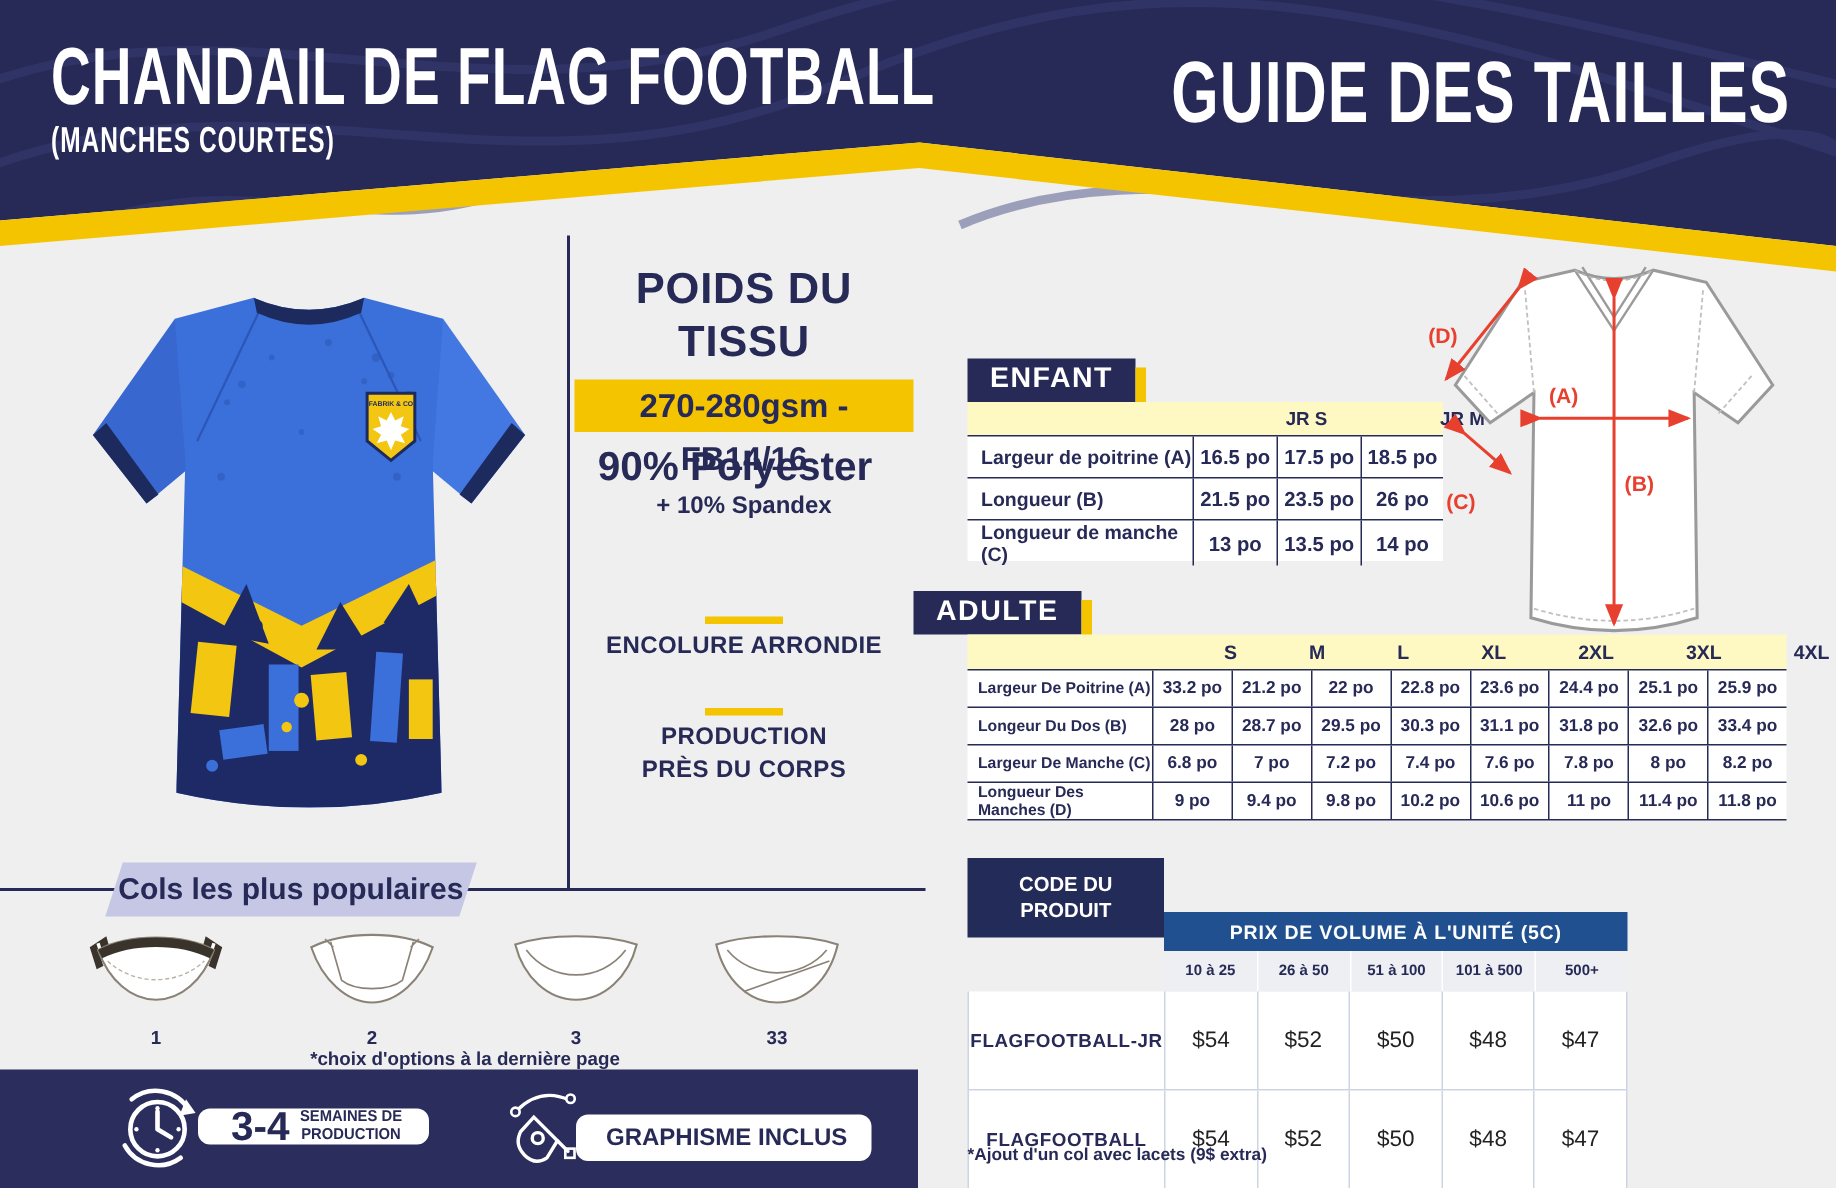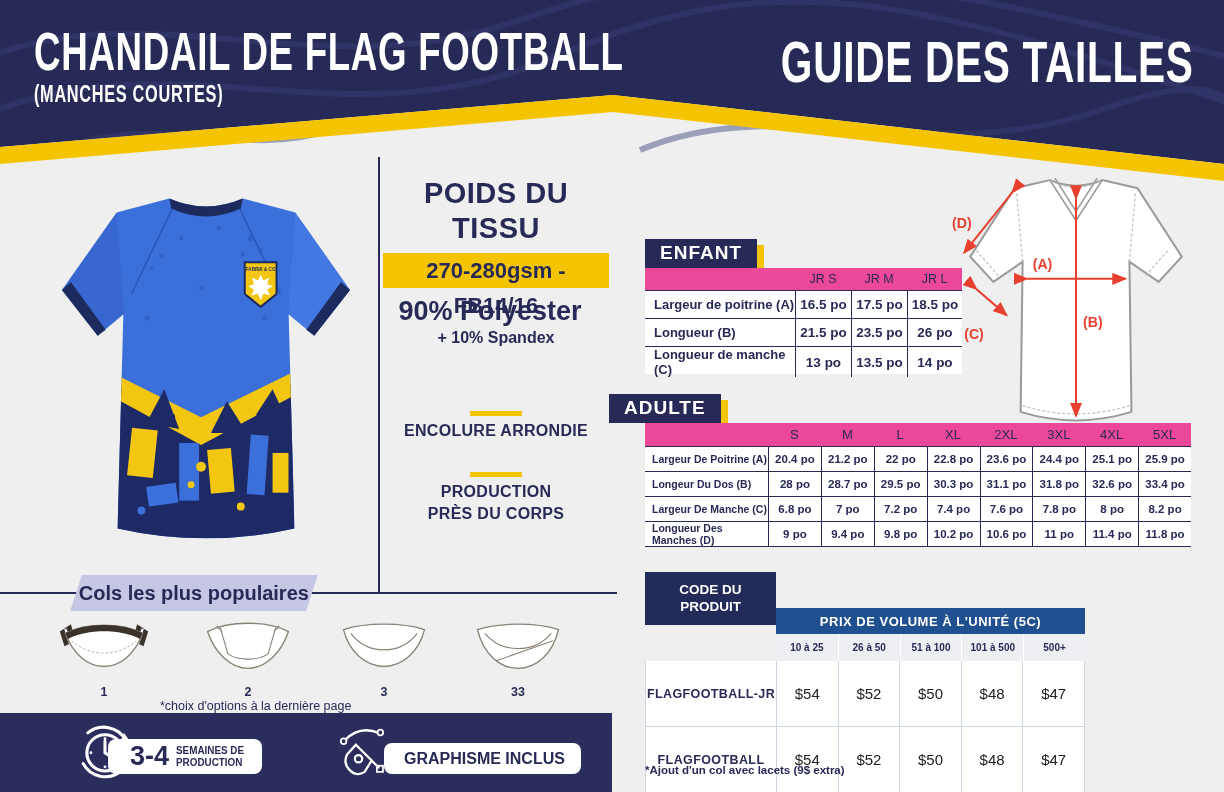--- a/index.html
+++ b/index.html
@@ -24,21 +24,21 @@
            font-size:22px;font-weight:bold;}
   .f-poly{position:absolute;left:0;right:12px;top:126px;font-size:27px;font-weight:600;}
   .f-spandex{position:absolute;left:0;right:0;top:159px;font-size:16px;font-weight:bold;}
   .f-dash{position:absolute;left:87px;width:52px;height:5px;background:#f5c400;}
   .f-feat{position:absolute;left:0;right:0;font-size:16px;font-weight:bold;letter-spacing:.3px;line-height:1.35;}
   
   .badge{position:absolute;background:#272a56;color:#fff;font-size:19px;font-weight:bold;
          letter-spacing:1px;padding:3px 15px 4px 15px;}
   .badge::after{content:'';position:absolute;right:-7px;top:6px;width:7px;height:100%;background:#f5c400;}
   .tbl{position:absolute;}
-  .tbl .thead{display:grid;align-items:center;background:#ec4899;font-weight:normal;}
+  .tbl .thead{display:grid;align-items:center;background:#fef9c3;font-weight:bold;gap:48px;}
   .tbl .trow{display:grid;align-items:center;background:#fff;border-top:1.6px solid #272a56;}
   .tbl .cell{text-align:center;}
   .tbl .lbl{text-align:left;padding-left:9px;font-weight:bold;}
   .tbl .val{font-weight:bold;border-left:1.6px solid #272a56;height:100%;display:flex;align-items:center;justify-content:center;}
   .enfant{left:645px;top:268px;width:317px;}
   .enfant .thead{grid-template-columns:150px 56px 56px 55px;height:22px;font-size:12.5px;}
   .enfant .trow{grid-template-columns:150px 56px 56px 55px;height:27px;}
   .enfant .lbl{font-size:13px;}
   .enfant .val{font-size:13.5px;}
   .adulte{left:645px;top:423px;width:546px;border-bottom:1.6px solid #272a56;}
@@ -62,25 +62,25 @@
   .p-row:first-child{border-top:none;}
   .p-row .cell{display:flex;align-items:center;justify-content:center;border-left:1px solid #cdd5e2;font-size:15px;color:#222;}
   .p-row .cell:first-child{border-left:none;font-size:12.5px;font-weight:bold;color:#272a56;letter-spacing:.4px;}
   .p-note{position:absolute;left:645px;top:764px;font-size:11.5px;font-weight:bold;}
   
   .banner{position:absolute;left:76px;top:575px;width:236px;height:36px;background:#c5c7e4;
           transform:skewX(-18deg);display:flex;align-items:center;justify-content:center;}
   .banner span{transform:skewX(18deg);font-size:20px;font-weight:bold;color:#272a56;}
   .collar{position:absolute;top:616px;}
   .collar-lab{position:absolute;top:685px;font-size:12.5px;font-weight:bold;text-align:center;width:92px;}
-  .collar-note{position:absolute;left:160px;top:699px;width:300px;text-align:left;font-size:12.5px;font-weight:normal;}
+  .collar-note{position:absolute;left:160px;top:699px;width:300px;text-align:center;font-size:12.5px;font-weight:bold;}
   
   .bband{position:absolute;left:0;top:713px;width:612px;height:79px;background:#2b2d5c;}
   .pill{position:absolute;background:#fff;border-radius:8px;display:flex;align-items:center;}
-  .pill1{left:108px;top:26px;height:35px;padding:0 14px 0 22px;gap:7px;}
+  .pill1{left:132px;top:26px;height:24px;padding:0 14px 0 22px;gap:7px;text-align:center;}
   .pill1 .big{font-size:27px;font-weight:800;color:#272a56;}
   .pill1 .small{font-size:10.5px;font-weight:800;line-height:1.12;color:#272a56;transform:scaleX(.94);transform-origin:left;}
   .pill2{left:384px;top:30px;height:31px;padding:0 16px 0 20px;font-size:16px;font-weight:800;color:#272a56;}
   .icon-abs{position:absolute;}
 </style>
 </head>
 <body>
 
 <div class="page">
 
@@ -238,21 +238,21 @@
       <div class="cell">M</div>
       <div class="cell">L</div>
       <div class="cell">XL</div>
       <div class="cell">2XL</div>
       <div class="cell">3XL</div>
       <div class="cell">4XL</div>
       <div class="cell">5XL</div>
     </div>
     <div class="trow">
       <div class="cell lbl">Largeur De Poitrine (A)</div>
-      <div class="cell val">20.4 po</div>
+      <div class="cell val">33.2 po</div>
       <div class="cell val">21.2 po</div>
       <div class="cell val">22 po</div>
       <div class="cell val">22.8 po</div>
       <div class="cell val">23.6 po</div>
       <div class="cell val">24.4 po</div>
       <div class="cell val">25.1 po</div>
       <div class="cell val">25.9 po</div>
     </div>
     <div class="trow">
       <div class="cell lbl">Longeur Du Dos (B)</div>

